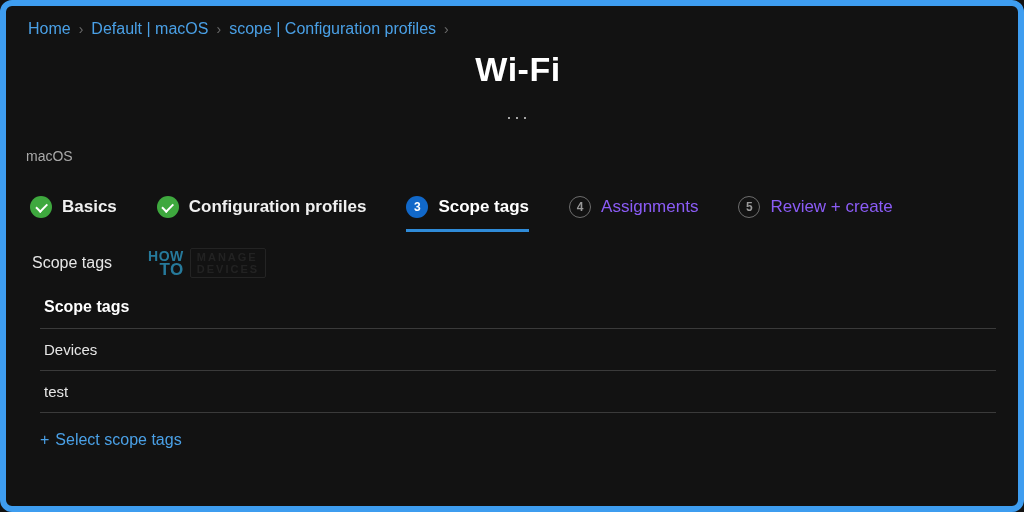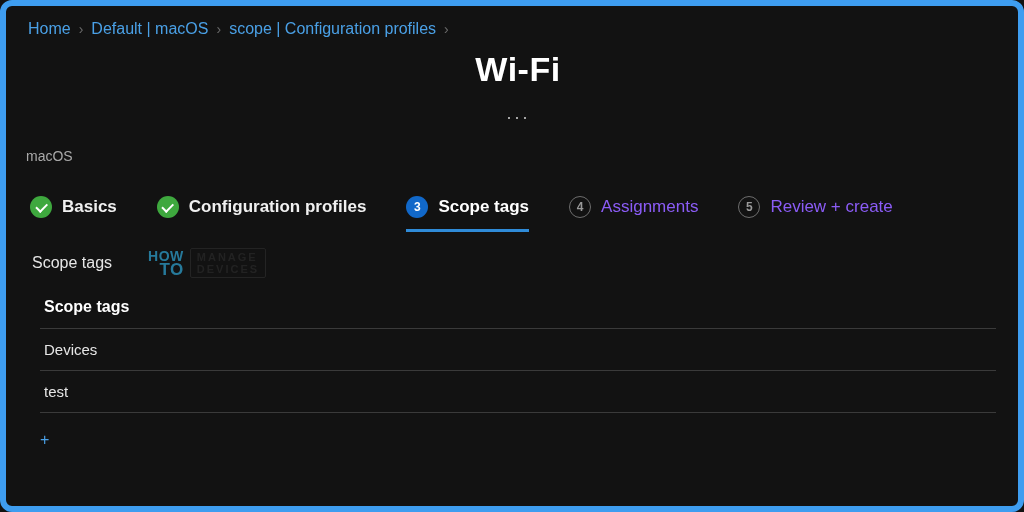--- a/index.html
+++ b/index.html
@@ -181,15 +181,16 @@
   </div>
 
   <div class="tags-block">
     <div class="tags-header">Scope tags</div>
     <div class="tag-row">Devices</div>
     <div class="tag-row">test</div>
   </div>
 
   <div class="select-link">
     <span class="plus">+</span>
+    <span>Select scope tags</span>
   </div>
 
 </div>
 
 </body></html>

